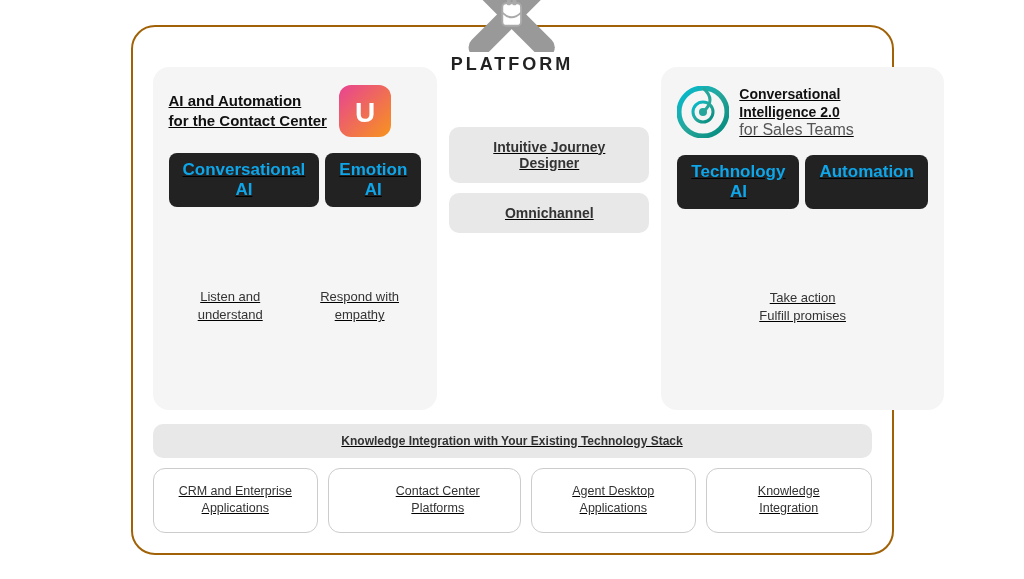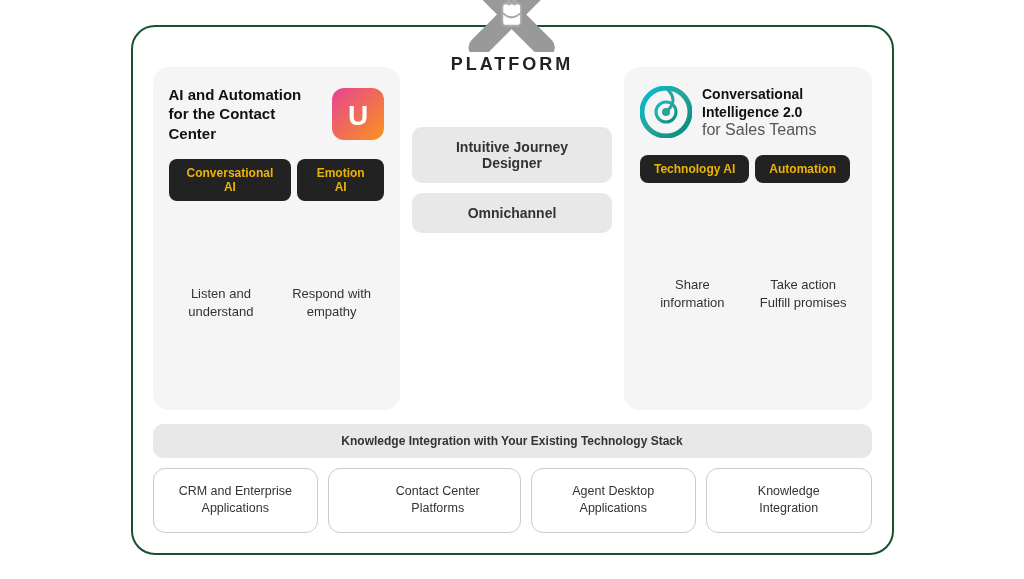--- a/index.html
+++ b/index.html
@@ -10,27 +10,28 @@
       justify-content: center;
       align-items: center;
       width: 1024px;
       height: 579px;
       overflow: hidden;
     }
 
     .outer-container {
       width: 763px;
       height: 530px;
-      border: 2px solid #14532d;
+      border: 2px solid #a16207;
       border-radius: 24px;
       background: #fff;
       position: relative;
       display: flex;
       flex-direction: column;
       padding: 10px 20px 20px 20px;
+      text-decoration: underline;
     }
 
     
     .platform-logo {
       position: absolute;
       top: -50px;
       left: 50%;
       transform: translateX(-50%);
       display: flex;
       flex-direction: column;
@@ -91,24 +92,24 @@
       flex-shrink: 0;
     }
 
     .tabs-row {
       display: flex;
       gap: 6px;
     }
 
     .tab-dark {
       background: #222;
-      color: #eab308;
+      color: #0ea5e9;
       border-radius: 8px;
       padding: 7px 14px;
-      font-size: 12px;
+      font-size: 17px;
       font-weight: 600;
       text-align: center;
     }
 
     .features-row {
       display: flex;
       gap: 6px;
       flex: 1;
     }
 
@@ -294,22 +295,20 @@
           <div class="ci-title" style="white-space:pre-line;">Conversational
 Intelligence 2.0</div>
           <div class="ci-subtitle">for Sales Teams</div>
         </div>
       </div>
       <div class="tabs-row">
         <div class="tab-dark">Technology AI</div>
         <div class="tab-dark">Automation</div>
       </div>
       <div class="features-row">
-        <div class="feature-item" style="white-space:pre-line;">Share
-information</div>
         <div class="feature-item" style="white-space:pre-line;">Take action
 Fulfill promises</div>
       </div>
     </div>
 
   </div>
 
   <div class="bottom-section">
     <div class="knowledge-integration-bar">Knowledge Integration with Your Existing Technology Stack</div>
     <div class="integration-boxes">

